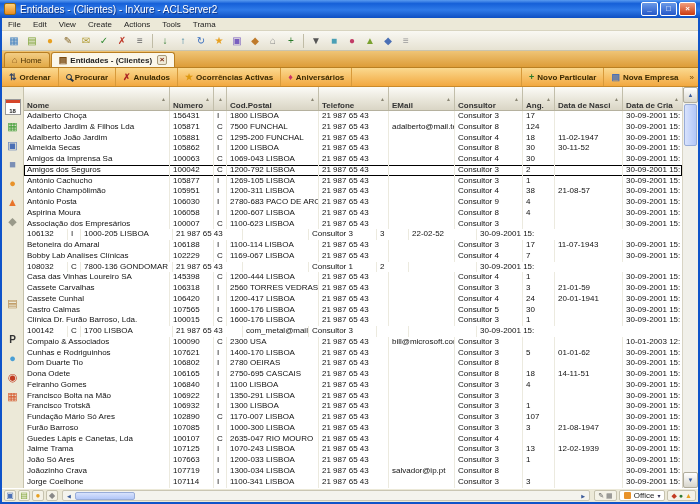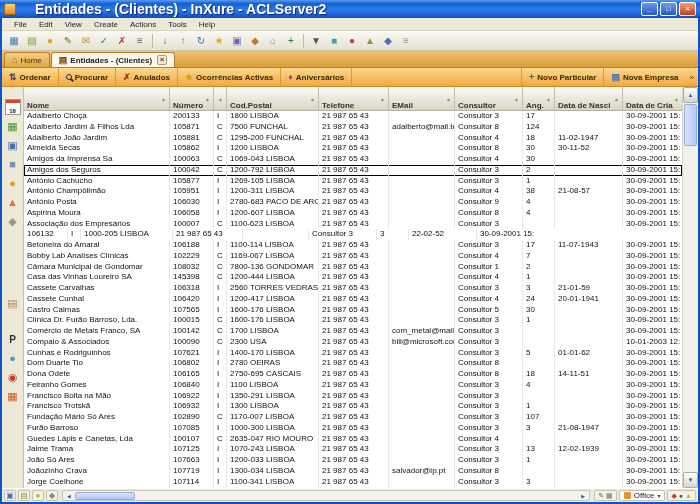--- a/index.html
+++ b/index.html
@@ -4,27 +4,27 @@
 <style>
   html,body{margin:0;padding:0;width:700px;height:504px;overflow:hidden;}
   body{font-family:"Liberation Sans",sans-serif;}
   *{box-sizing:border-box;}
   .window{width:700px;height:504px;display:flex;flex-direction:column;background:#ece9d8;
     border-left:2px solid #0f53c9;border-right:2px solid #0f53c9;border-bottom:2px solid #0f53c9;}
   
   .titlebar{flex:0 0 18px;margin:0 -2px;display:flex;align-items:center;padding:0 4px;
     background:linear-gradient(to bottom,#5a9bf0 0%,#1660d8 20%,#2f7ae8 55%,#0e4fc2 100%);color:#fff;}
   .app-icon{width:12px;height:12px;border-radius:2px;background:linear-gradient(#ffd27a,#e88a20);border:1px solid #9a6a10;margin-right:4px;}
-  .title-text{flex:1;font-size:14px;font-weight:bold;text-shadow:1px 1px 1px #0a2a7a;white-space:nowrap;overflow:hidden;margin-left:15px;}
+  .title-text{flex:1;font-size:10px;font-weight:normal;text-shadow:1px 1px 1px #0a2a7a;white-space:nowrap;overflow:hidden;}
   .cap-btn{width:17px;height:14px;margin-left:2px;border-radius:2px;border:1px solid #fff;color:#fff;
     font-size:8px;line-height:11px;text-align:center;font-weight:bold;}
   .minimize-button,.maximize-button{background:linear-gradient(#6a9ae8,#2558c8);}
   .close-button{background:linear-gradient(#f0a080,#cc3a10);}
   
-  .menubar{flex:0 0 13px;display:flex;align-items:center;background:#ece9d8;border-bottom:1px solid #d8d4c0;padding-left:6px;}
+  .menubar{flex:0 0 13px;display:flex;align-items:center;background:#ece9d8;border-bottom:1px solid #d8d4c0;padding-left:0;}
   .menu-item{font-size:8px;padding:1px 6px;color:#222;white-space:nowrap;}
   
   .toolbar{flex:0 0 20px;display:flex;align-items:center;padding:0 3px;
     background:linear-gradient(#f9f8f3,#e6e2d2);border-bottom:1px solid #c9c4ae;}
   .tb-icon{width:16px;height:16px;font-size:10px;line-height:16px;text-align:center;margin:0 1px;border-radius:2px;}
   .tb-sep{width:1px;height:14px;background:#c0bca6;margin:0 3px;}
   
   .tabbar{flex:0 0 17px;display:flex;align-items:flex-end;background:linear-gradient(#efc476,#dd9c38);
     padding-left:2px;border-bottom:1px solid #b97f22;}
   .tab{height:15px;display:flex;align-items:center;gap:3px;padding:0 7px;font-size:8px;
@@ -114,21 +114,21 @@
       </span>
   </div>
 
   <div class="menubar">
       <span class="menu-item">File</span>
       <span class="menu-item">Edit</span>
       <span class="menu-item">View</span>
       <span class="menu-item">Create</span>
       <span class="menu-item">Actions</span>
       <span class="menu-item">Tools</span>
-      <span class="menu-item">Help</span>
+      <span class="menu-item">Trama</span>
     </div>
 
   <div class="toolbar">
       <span class="tb-icon" style="color: rgb(63, 127, 191);">▦</span>
       <span class="tb-icon" style="color: rgb(122, 161, 47);">▤</span>
       <span class="tb-icon" style="color: rgb(232, 160, 32);">●</span>
       <span class="tb-icon" style="color: rgb(138, 106, 42);">✎</span>
       <span class="tb-icon" style="color: rgb(176, 154, 48);">✉</span>
       <span class="tb-icon" style="color: rgb(47, 138, 47);">✓</span>
       <span class="tb-icon" style="color: rgb(191, 58, 42);">✗</span>
@@ -255,21 +255,21 @@
             <span class="caret">▲</span>
           </div>
           <div class="hc col9">
             <span class="hc-label">Data de Criação</span>
             <span class="caret">▲</span>
           </div>
         </div>
       <div class="grid-body">
           <div class="grow">
             <div class="gc col0">Adalberto Choça</div>
-            <div class="gc col1">200133</div>
+            <div class="gc col1">156431</div>
             <div class="gc col2">I</div>
             <div class="gc col3">1800 LISBOA</div>
             <div class="gc col4">21 987 65 43</div>
             <div class="gc col5"></div>
             <div class="gc col6">Consultor 3</div>
             <div class="gc col7">17</div>
             <div class="gc col8"></div>
             <div class="gc col9">30-09-2001 15:</div>
           </div>
           <div class="grow">
@@ -421,21 +421,20 @@
             <div class="gc col2">C</div>
             <div class="gc col3">1169-067 LISBOA</div>
             <div class="gc col4">21 987 65 43</div>
             <div class="gc col5"></div>
             <div class="gc col6">Consultor 4</div>
             <div class="gc col7">7</div>
             <div class="gc col8"></div>
             <div class="gc col9">30-09-2001 15:</div>
           </div>
           <div class="grow">
-            <div class="gc col0">Câmara Municipal de Gondomar</div>
             <div class="gc col1">108032</div>
             <div class="gc col2">C</div>
             <div class="gc col3">7800-136 GONDOMAR</div>
             <div class="gc col4">21 987 65 43</div>
             <div class="gc col5"></div>
             <div class="gc col6">Consultor 1</div>
             <div class="gc col7">2</div>
             <div class="gc col8"></div>
             <div class="gc col9">30-09-2001 15:</div>
           </div>
@@ -493,21 +492,20 @@
             <div class="gc col2">C</div>
             <div class="gc col3">1600-176 LISBOA</div>
             <div class="gc col4">21 987 65 43</div>
             <div class="gc col5"></div>
             <div class="gc col6">Consultor 3</div>
             <div class="gc col7">1</div>
             <div class="gc col8"></div>
             <div class="gc col9">30-09-2001 15:</div>
           </div>
           <div class="grow">
-            <div class="gc col0">Comércio de Metais Franco, SA</div>
             <div class="gc col1">100142</div>
             <div class="gc col2">C</div>
             <div class="gc col3">1700 LISBOA</div>
             <div class="gc col4">21 987 65 43</div>
             <div class="gc col5">com_metal@mail.teler</div>
             <div class="gc col6">Consultor 3</div>
             <div class="gc col7"></div>
             <div class="gc col8"></div>
             <div class="gc col9">30-09-2001 15:</div>
           </div>

